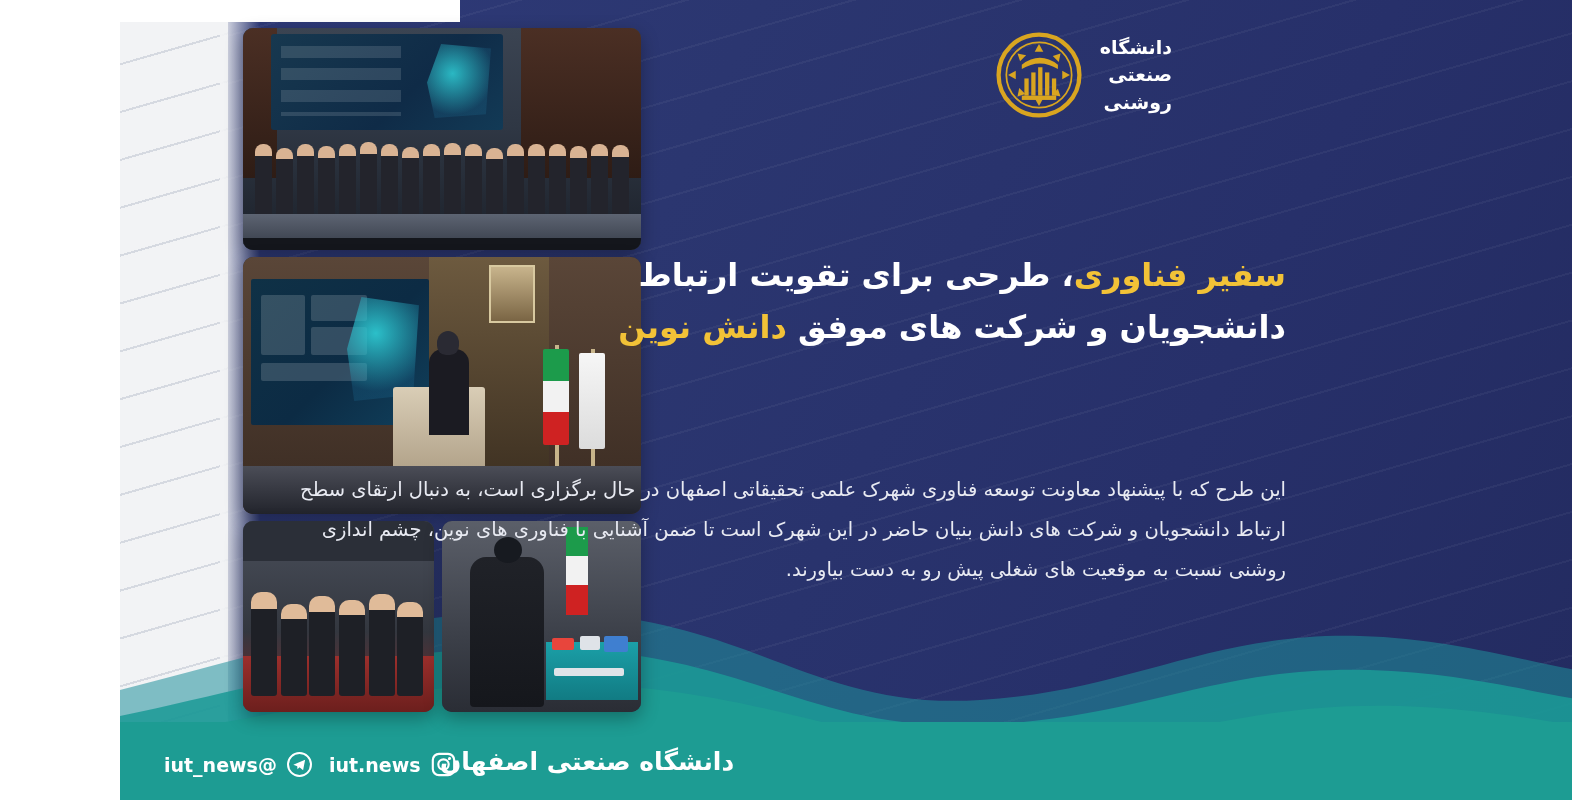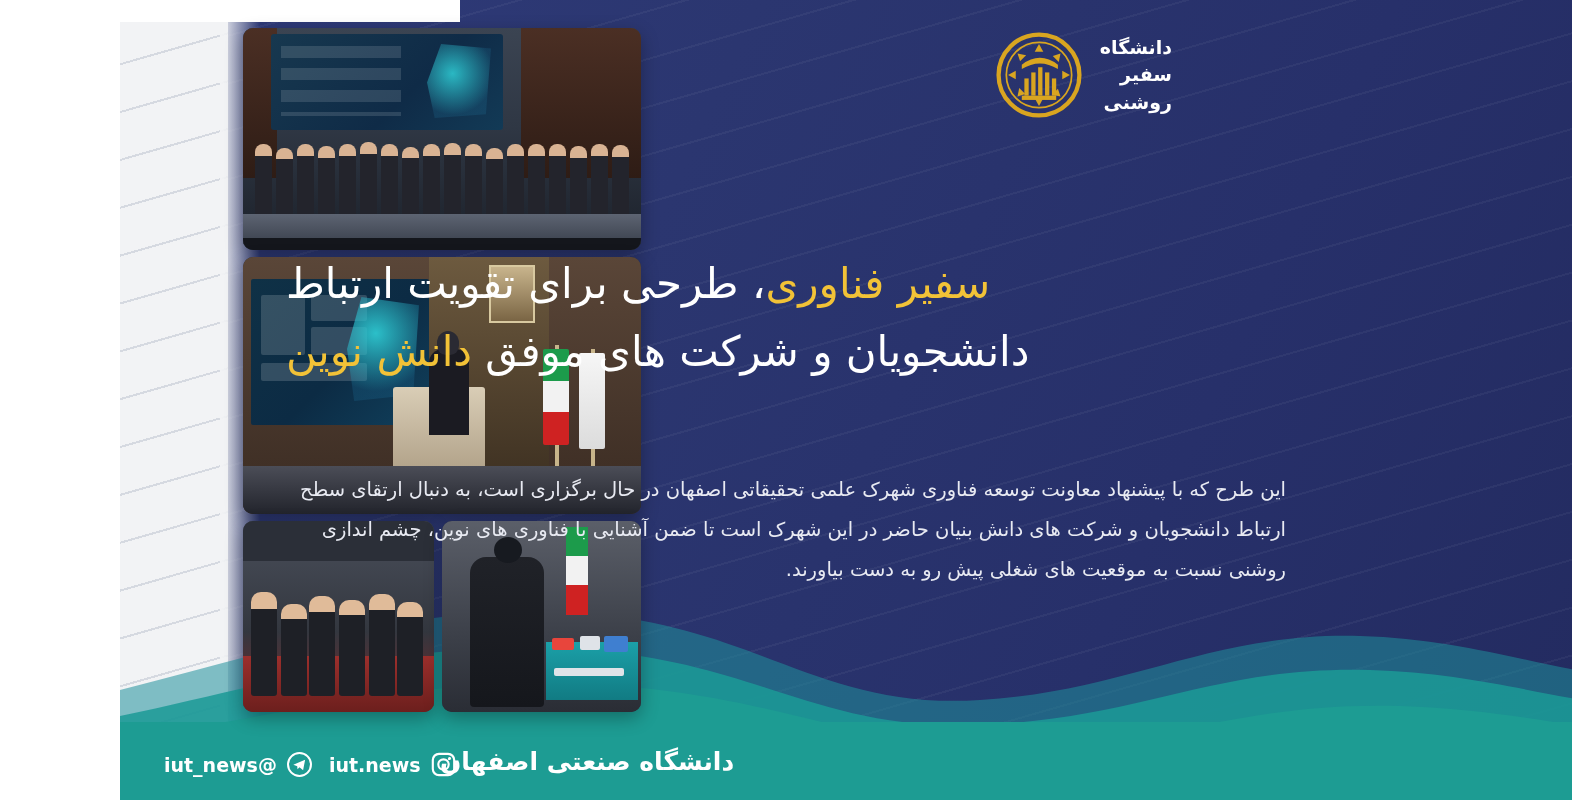--- a/index.html
+++ b/index.html
@@ -221,21 +221,21 @@
   .logo-mark { width: 86px; height: 86px; }
 
   
   .kicker {
     position: absolute; right: 286px; top: 176px; width: 740px;
     text-align: right; color: #ffffff; font-size: 22px; font-weight: 700;
     letter-spacing: .2px;
   }
   .headline {
     position: absolute; right: 286px; top: 250px; width: 1000px;
-    text-align: left; color: #ffffff; font-size: 42px; font-weight: 400;
+    text-align: right; color: #ffffff; font-size: 32px; font-weight: 700;
     line-height: 1.62;
   }
   .headline .hl { color: #f2c237; }
   .body-copy {
     position: absolute; right: 286px; top: 470px; width: 990px;
     text-align: right; color: #e8eaf2; font-size: 19.5px; line-height: 2.05;
     font-weight: 500;
   }
 
   
@@ -357,21 +357,21 @@
         <i style="left:138px;bottom:62px;width:20px;height:14px;"></i>
         <i style="left:162px;bottom:60px;width:24px;height:16px;background:#3f7fd0;"></i>
         <i style="left:112px;bottom:36px;width:70px;height:8px;"></i>
       </div>
     </div>
   </div>
 
   <div class="logo-block">
     <div class="logo-text">
       <div>دانشگاه</div>
-      <div>سفیر</div>
+      <div>صنعتی</div>
       <div>روشنی</div>
     </div>
     <div class="logo-mark">
       <svg width="86" height="86" viewBox="0 0 100 100" aria-hidden="true">
         <circle cx="50" cy="50" r="47" fill="none" stroke="#d9a520" stroke-width="5"></circle>
         <circle cx="50" cy="50" r="38" fill="none" stroke="#d9a520" stroke-width="2"></circle>
         <g fill="#d9a520">
           <path d="M50 14 l5 9 -10 0 z"></path>
           <path d="M86 50 l-9 5 0 -10 z"></path>
           <path d="M50 86 l-5 -9 10 0 z"></path>

